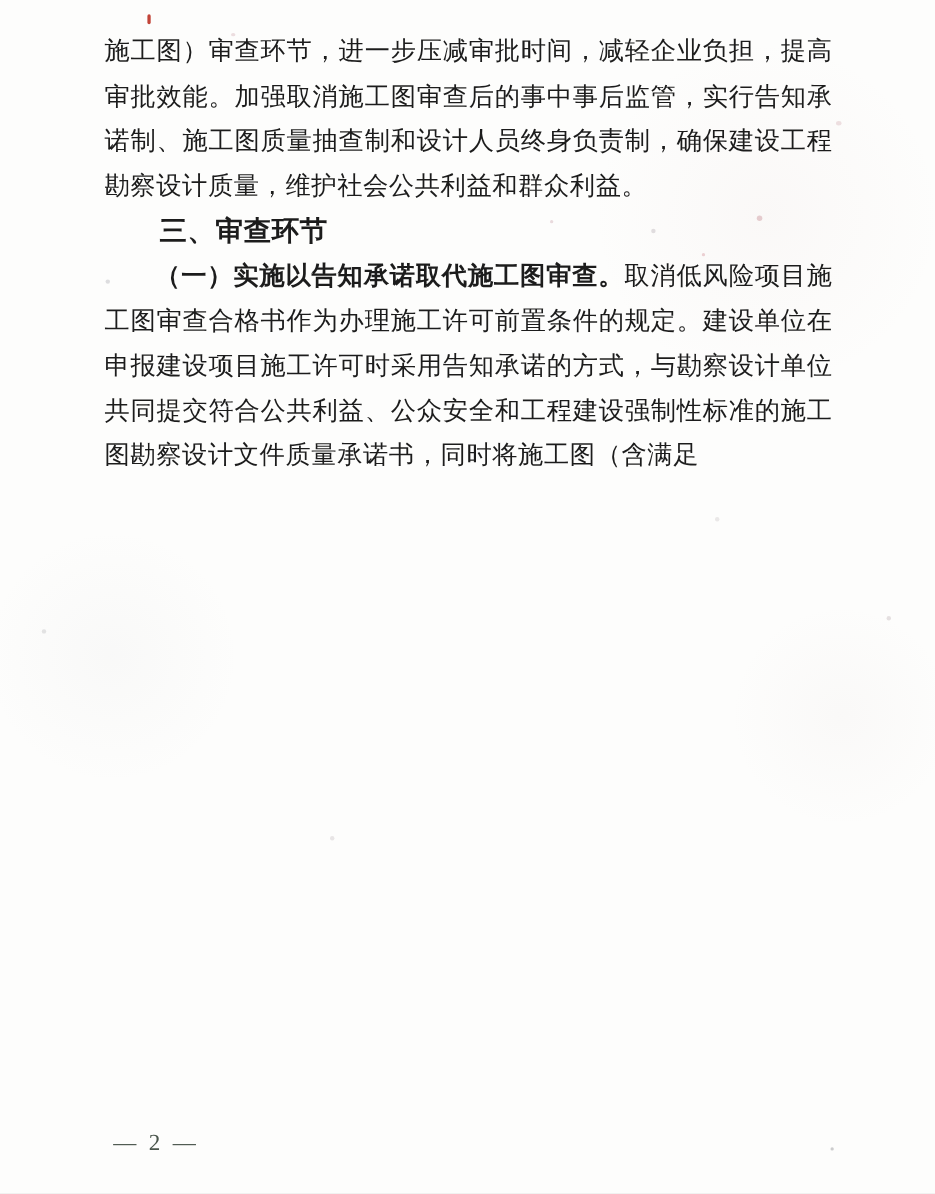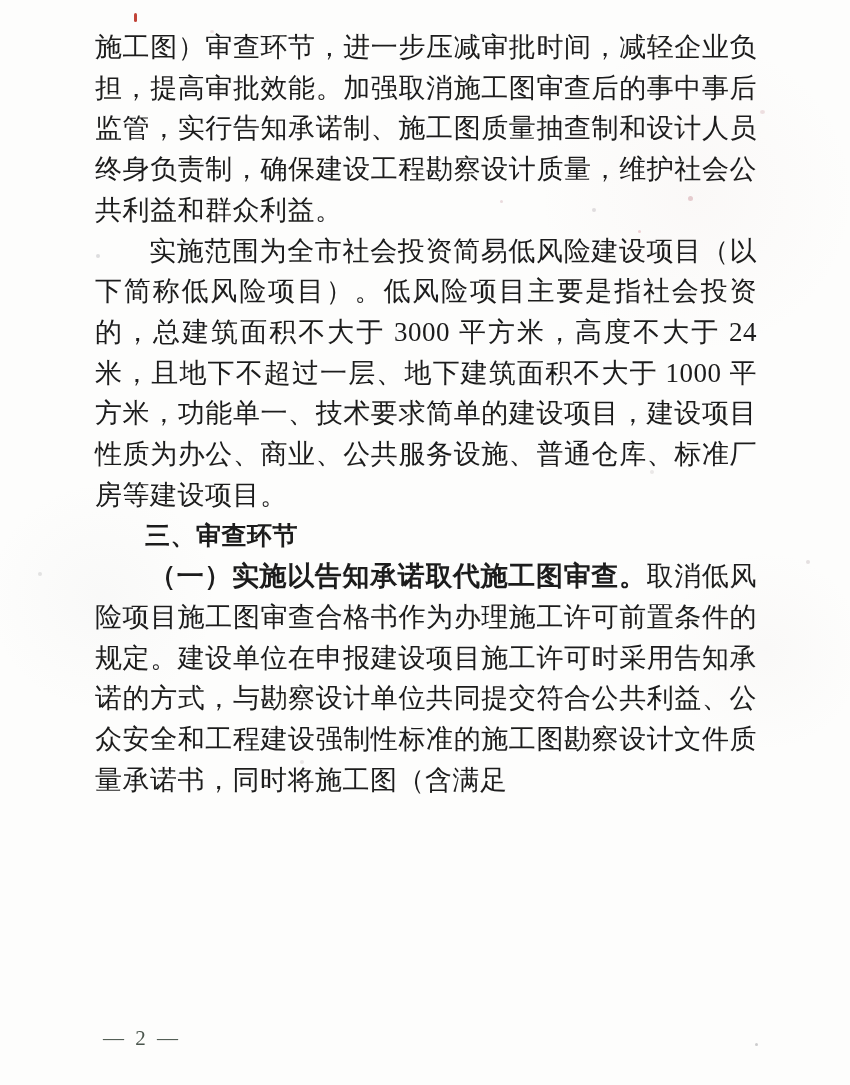--- a/index.html
+++ b/index.html
@@ -22,42 +22,42 @@
     color: #1c1c1c;
   }
   .content {
     position: absolute;
     top: 27px;
     left: 95px;
     width: 662px;
   }
   .body-text {
     margin: 0;
-    font-size: 27px;
+    font-size: 23px;
     line-height: 40.7px;
     text-align: justify;
     text-justify: inter-character;
     text-indent: 2em;
     letter-spacing: 0.5px;
   }
   .body-text.no-indent {
     text-indent: 0;
   }
   .section-heading {
     margin: 0;
     font-size: 25px;
     line-height: 40.7px;
     text-indent: 2em;
     font-weight: bold;
     letter-spacing: 0.5px;
     font-family: "Liberation Sans", "DejaVu Sans", sans-serif;
   }
   .lead-bold {
     font-weight: bold;
-    font-family: Liberation Sans, sans-serif;
+    font-family: Liberation Mono, monospace;
   }
   .page-footer {
     position: absolute;
     left: 103px;
     top: 1026px;
     font-size: 21px;
     letter-spacing: 3px;
     color: #4a554c;
     font-family: "Liberation Serif", "DejaVu Serif", serif;
   }
@@ -98,21 +98,20 @@
   <span class="noise-dot n9"></span>
   <span class="noise-dot n10"></span>
   <span class="noise-dot n11"></span>
   <span class="noise-dot n12"></span>
 
   <div class="content">
 
     <p class="body-text no-indent">施工图）审查环节，进一步压减审批时间，减轻企业负担，提高审批效能。加强取消施工图审查后的事中事后监管，实行告知承诺制、施工图质量抽查制和设计人员终身负责制，确保建设工程勘察设计质量，维护社会公共利益和群众利益。</p>
 
 
-    <p class="body-text">实施范围为全市社会投资简易低风险建设项目（以下简称低风险项目）。低风险项目主要是指社会投资的，总建筑面积不大于 3000 平方米，高度不大于 24 米，且地下不超过一层、地下建筑面积不大于 1000 平方米，功能单一、技术要求简单的建设项目，建设项目性质为办公、商业、公共服务设施、普通仓库、标准厂房等建设项目。</p>
 
 
     <p class="section-heading">三、审查环节</p>
 
     <p class="body-text"><span class="lead-bold">（一）实施以告知承诺取代施工图审查。</span><span>取消低风险项目施工图审查合格书作为办理施工许可前置条件的规定。建设单位在申报建设项目施工许可时采用告知承诺的方式，与勘察设计单位共同提交符合公共利益、公众安全和工程建设强制性标准的施工图勘察设计文件质量承诺书，同时将施工图（含满足</span></p>
 
   </div>
 
   <div class="page-footer">— 2 —</div>
 

